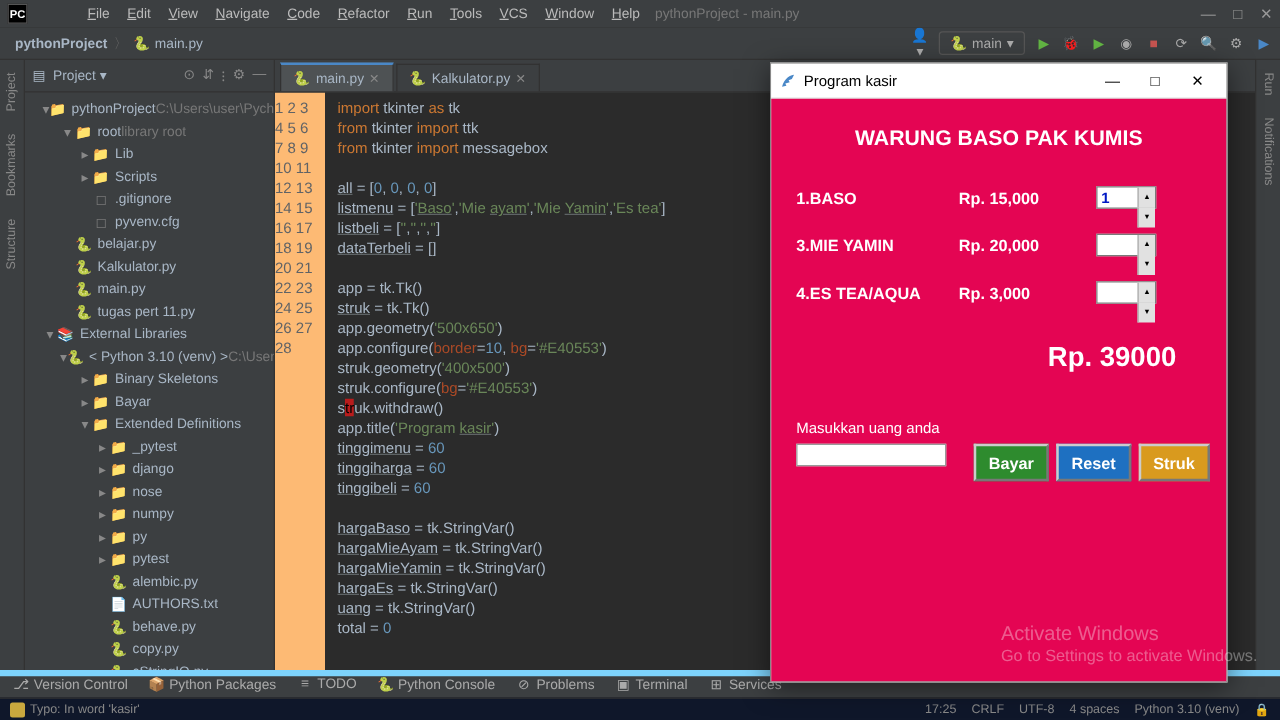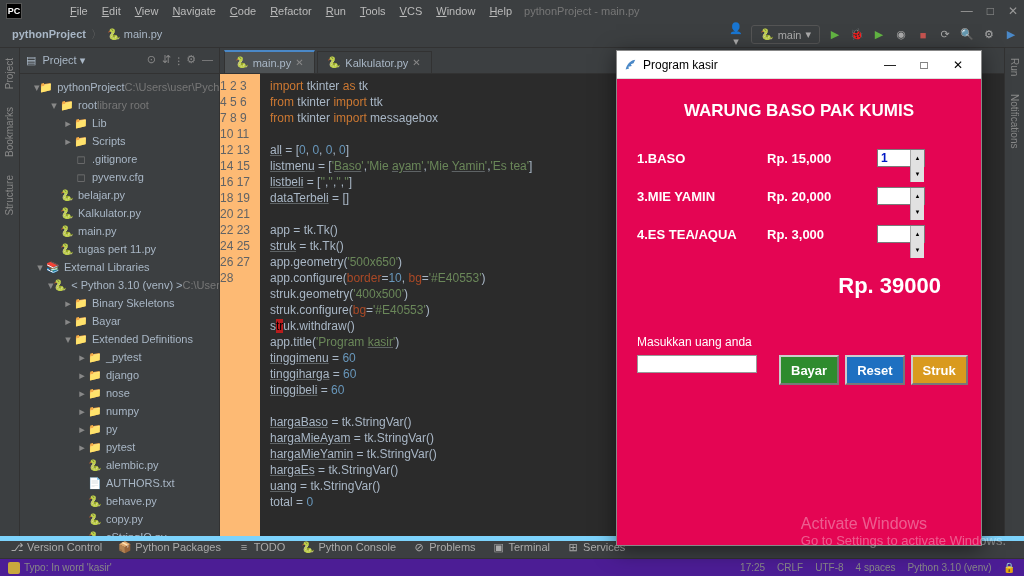--- a/index.html
+++ b/index.html
@@ -61,21 +61,21 @@
 .num { color:#6897bb; }
 .var { color:#a9b7c6; }
 .prm { color:#aa4926; }
 .ul { text-decoration:underline; text-decoration-color:#5e6365; }
 
 
 .bottom-strip { height:22px; background:#3c3f41; border-top:5px solid #7dd3fc; display:flex; align-items:flex-start; padding:0 10px; gap:16px; color:#aaa; }
 .bottom-strip span { cursor:pointer; }
 
 
-.status-bar { height:18px; background:#4c1d95; border-top:1px solid #323232; display:flex; align-items:center; padding:0 8px; font-size:10px; color:#888; }
+.status-bar { height:18px; background:#0f172a; border-top:1px solid #323232; display:flex; align-items:center; padding:0 8px; font-size:10px; color:#888; }
 .status-bar .right { margin-left:auto; display:flex; gap:12px; }
 .status-bar .warn-ico { width:12px; height:12px; background:#c9a83e; border-radius:2px; margin-right:4px; display:inline-block; }
 
 
 .tkwin { position:absolute; left:616px; top:50px; width:366px; height:496px; background:#fff; border:1px solid #888; box-shadow:0 4px 20px rgba(0,0,0,0.5); display:flex; flex-direction:column; }
 .tkwin .tb { height:28px; background:#fff; display:flex; align-items:center; padding:0 6px; border-bottom:1px solid #ddd; font-size:12px; color:#000; }
 .tkwin .tb .ticon { width:14px; height:14px; margin-right:6px; display:inline-block; }
 .tkwin .tb .wctrl { margin-left:auto; display:flex; gap:0; }
 .tkwin .tb .wctrl div { width:34px; height:26px; display:flex; align-items:center; justify-content:center; font-size:12px; cursor:pointer; }
 .tkwin .body { flex:1; background:#e40553; color:#fff; padding:22px 20px 14px; font-family:Arial,sans-serif; position:relative; }
@@ -92,21 +92,21 @@
 .pay-left { flex:1; }
 .pay-left .lbl { font-size:12px; margin-bottom:6px; }
 .pay-left input { width:120px; height:18px; border:1px solid #999; background:#fff; padding:0 3px; font-size:12px; }
 .pay-btns { display:flex; gap:6px;margin-top:20px; }
 .pay-btns button { height:30px; padding:0 10px; font-size:13px; color:#fff; border:2px outset #ccc; cursor:pointer; font-family:Arial; font-weight:bold; }
 .btn-bayar { background:#2e8b2e; }
 .btn-reset { background:#1e70c1; }
 .btn-struk { background:#d99a1e; }
 
 
-.watermark { position:absolute; right:18px; bottom:28px; color:rgba(255,255,255,0.35); font-size:13px; text-align:left; pointer-events:none; }
+.watermark { position:absolute; right:18px; bottom:44px; color:rgba(255,255,255,0.35); font-size:13px; text-align:left; pointer-events:none; }
 .watermark .t1 { font-size:16px; }
 </style>
 </head>
 <body>
 
 <div class="titlebar">
   <div class="logo">PC</div>
   <div class="menus" id="menubar">
       <span><u>F</u>ile</span>
       <span><u>E</u>dit</span>

